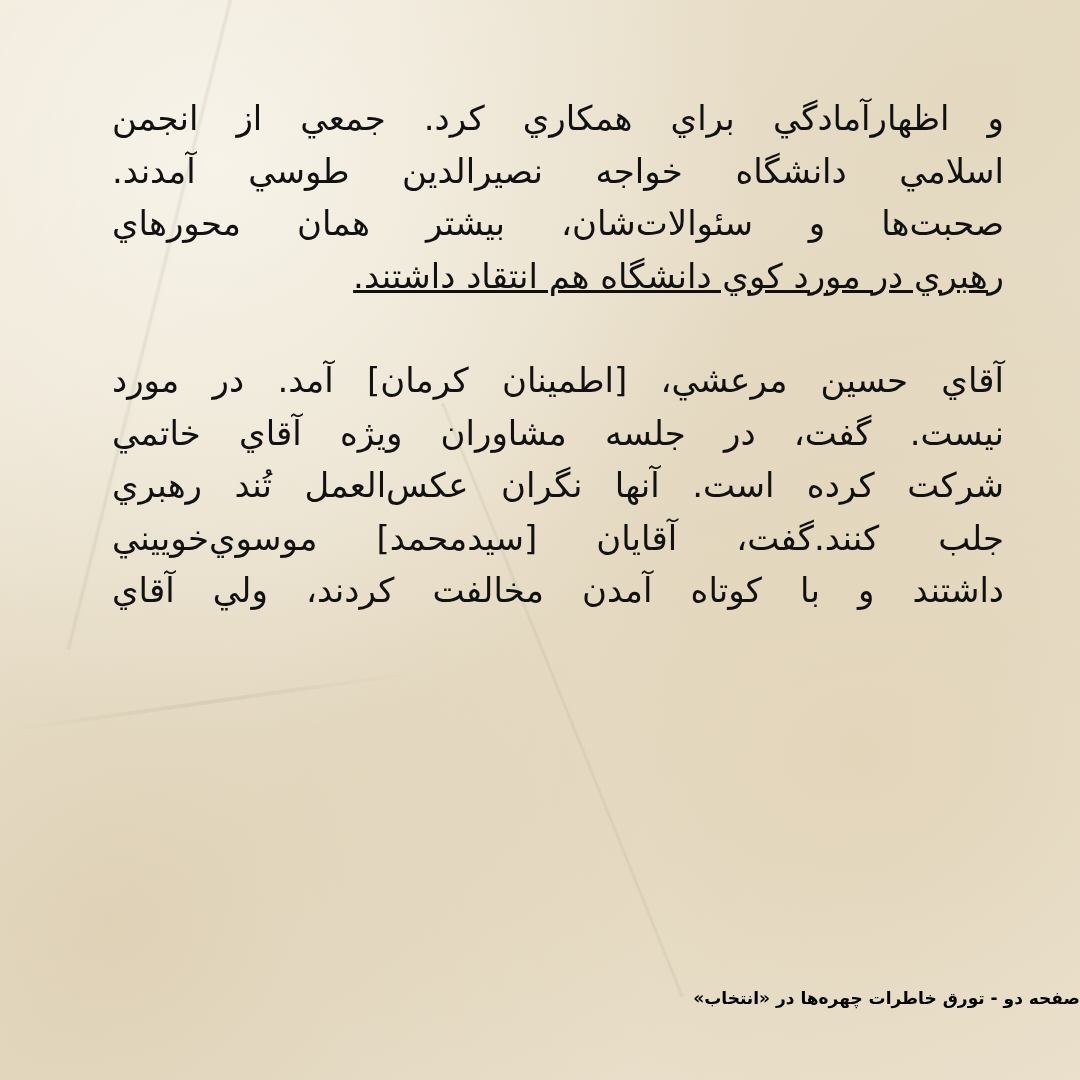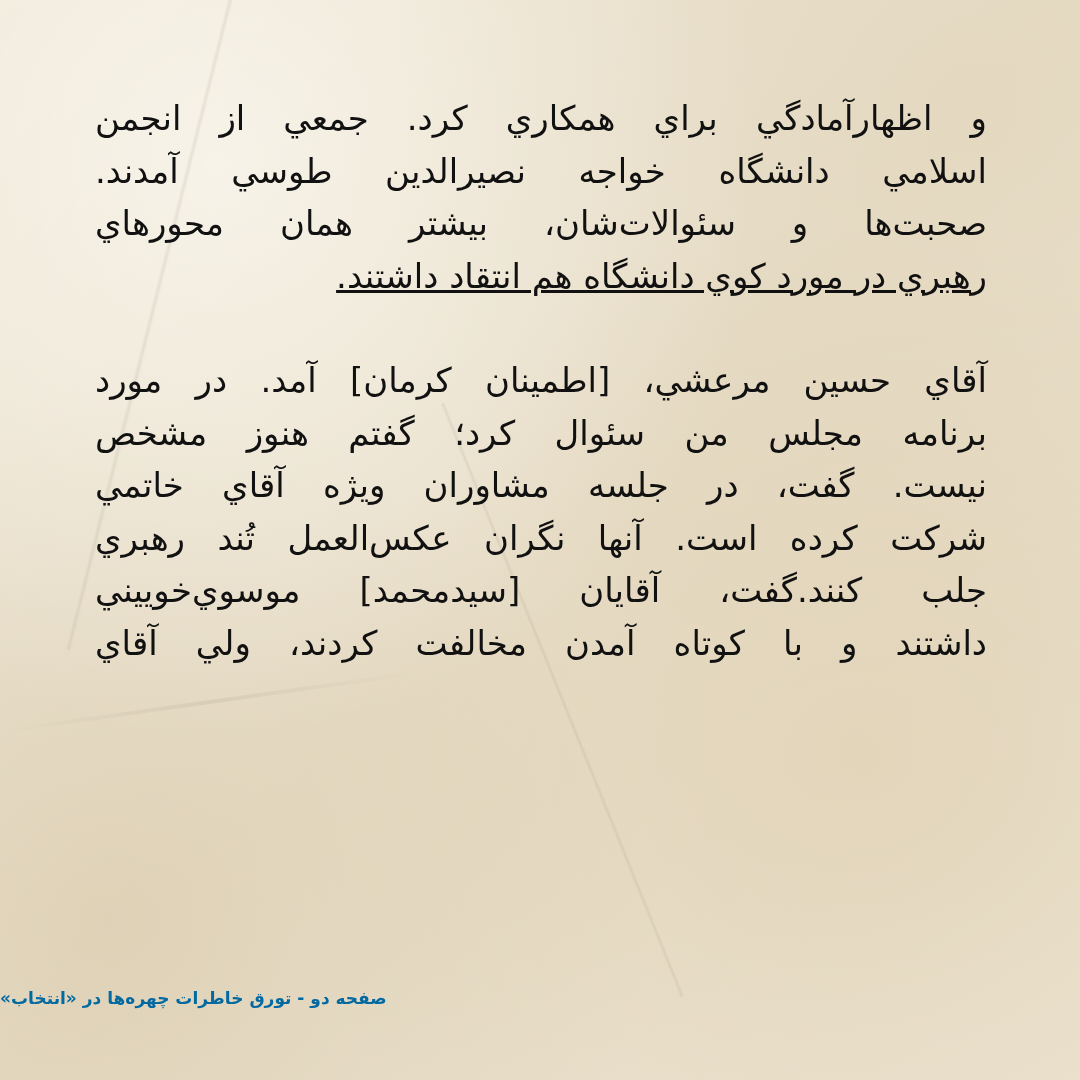--- a/index.html
+++ b/index.html
@@ -15,56 +15,55 @@
       position: relative;
     }
     .crease {
       position: absolute; pointer-events: none;
       background: linear-gradient(90deg, rgba(160,150,130,0) 0%, rgba(160,150,130,0.18) 50%, rgba(160,150,130,0) 100%);
     }
     .crease.c1 { left: 150px; top: -40px; width: 6px; height: 700px; transform: rotate(14deg); }
     .crease.c2 { left: 560px; top: 380px; width: 5px; height: 640px; transform: rotate(-22deg); }
     .crease.c3 { left: 0px; top: 700px; width: 420px; height: 4px; transform: rotate(-8deg); }
     .page {
-      position: absolute; left: 95px; top: 92px; width: 892px;
+      position: absolute; left: 112px; top: 92px; width: 892px;
       direction: rtl; text-align: justify; text-align-last: justify;
       font-family: "DejaVu Sans", sans-serif;
       color: #111;
       font-size: 34px;
       line-height: 52.5px;
     }
     .para { margin: 0; }
     .para .line { display: block; text-align: justify; text-align-last: justify; white-space: nowrap; }
     .para .line.last { text-align-last: right; text-decoration: underline; }
     .gap { height: 52px; }
     .footer {
       position: absolute; left: 0; right: 0; top: 988px;
-      text-align: left; direction: rtl;
+      text-align: right; direction: rtl;
       font-family: "DejaVu Sans", sans-serif;
-      font-size: 17px; color: #0369a1; font-weight: bold;
+      font-size: 17px; color: #000000; font-weight: bold;
     }
   </style>
 </head>
 <body>
 
 <div class="crease c1"></div>
 <div class="crease c2"></div>
 <div class="crease c3"></div>
 
 <div class="page">
   <div class="para">
     <span class="line">و اظهارآمادگي براي همكاري كرد. جمعي از انجمن</span>
     <span class="line">اسلامي دانشگاه خواجه نصيرالدين طوسي آمدند.</span>
     <span class="line">صحبت‌ها و سئوالات‌شان، بيشتر همان محورهاي</span>
     <span class="line last">رهبري در مورد كوي دانشگاه هم انتقاد داشتند.</span>
   </div>
   <div class="gap"></div>
   <div class="para">
     <span class="line">آقاي حسين مرعشي، [اطمينان كرمان] آمد. در مورد</span>
-    <span class="line">برنامه مجلس من سئوال كرد؛ گفتم هنوز مشخص</span>
     <span class="line">نيست. گفت، در جلسه مشاوران ويژه آقاي خاتمي</span>
     <span class="line">شركت كرده است. آنها نگران عكس‌العمل تُند رهبري</span>
     <span class="line">جلب كنند.گفت، آقايان [سيدمحمد] موسوي‌خوييني</span>
     <span class="line">داشتند و با كوتاه آمدن مخالفت كردند، ولي آقاي</span>
   </div>
 </div>
 
 <div class="footer">صفحه دو - تورق خاطرات چهره‌ها در «انتخاب»</div>
 
 </body></html>

